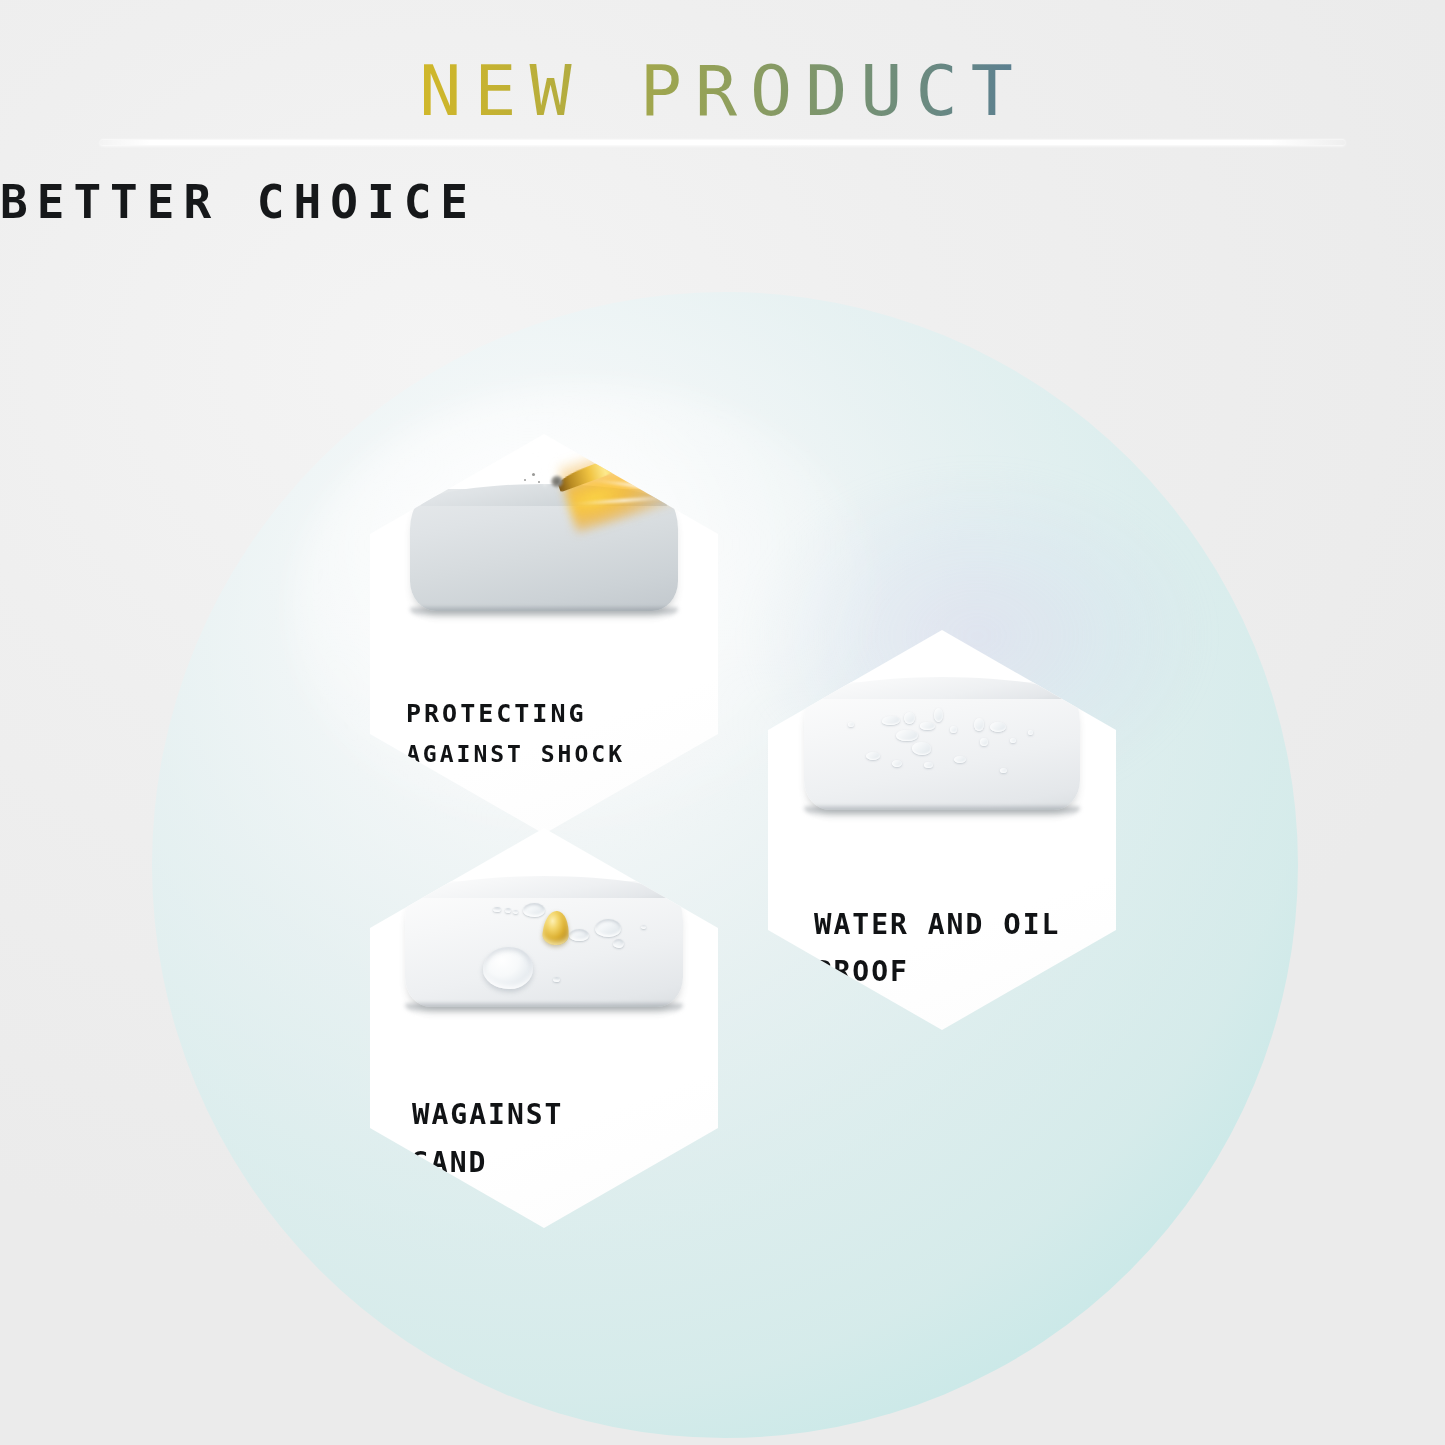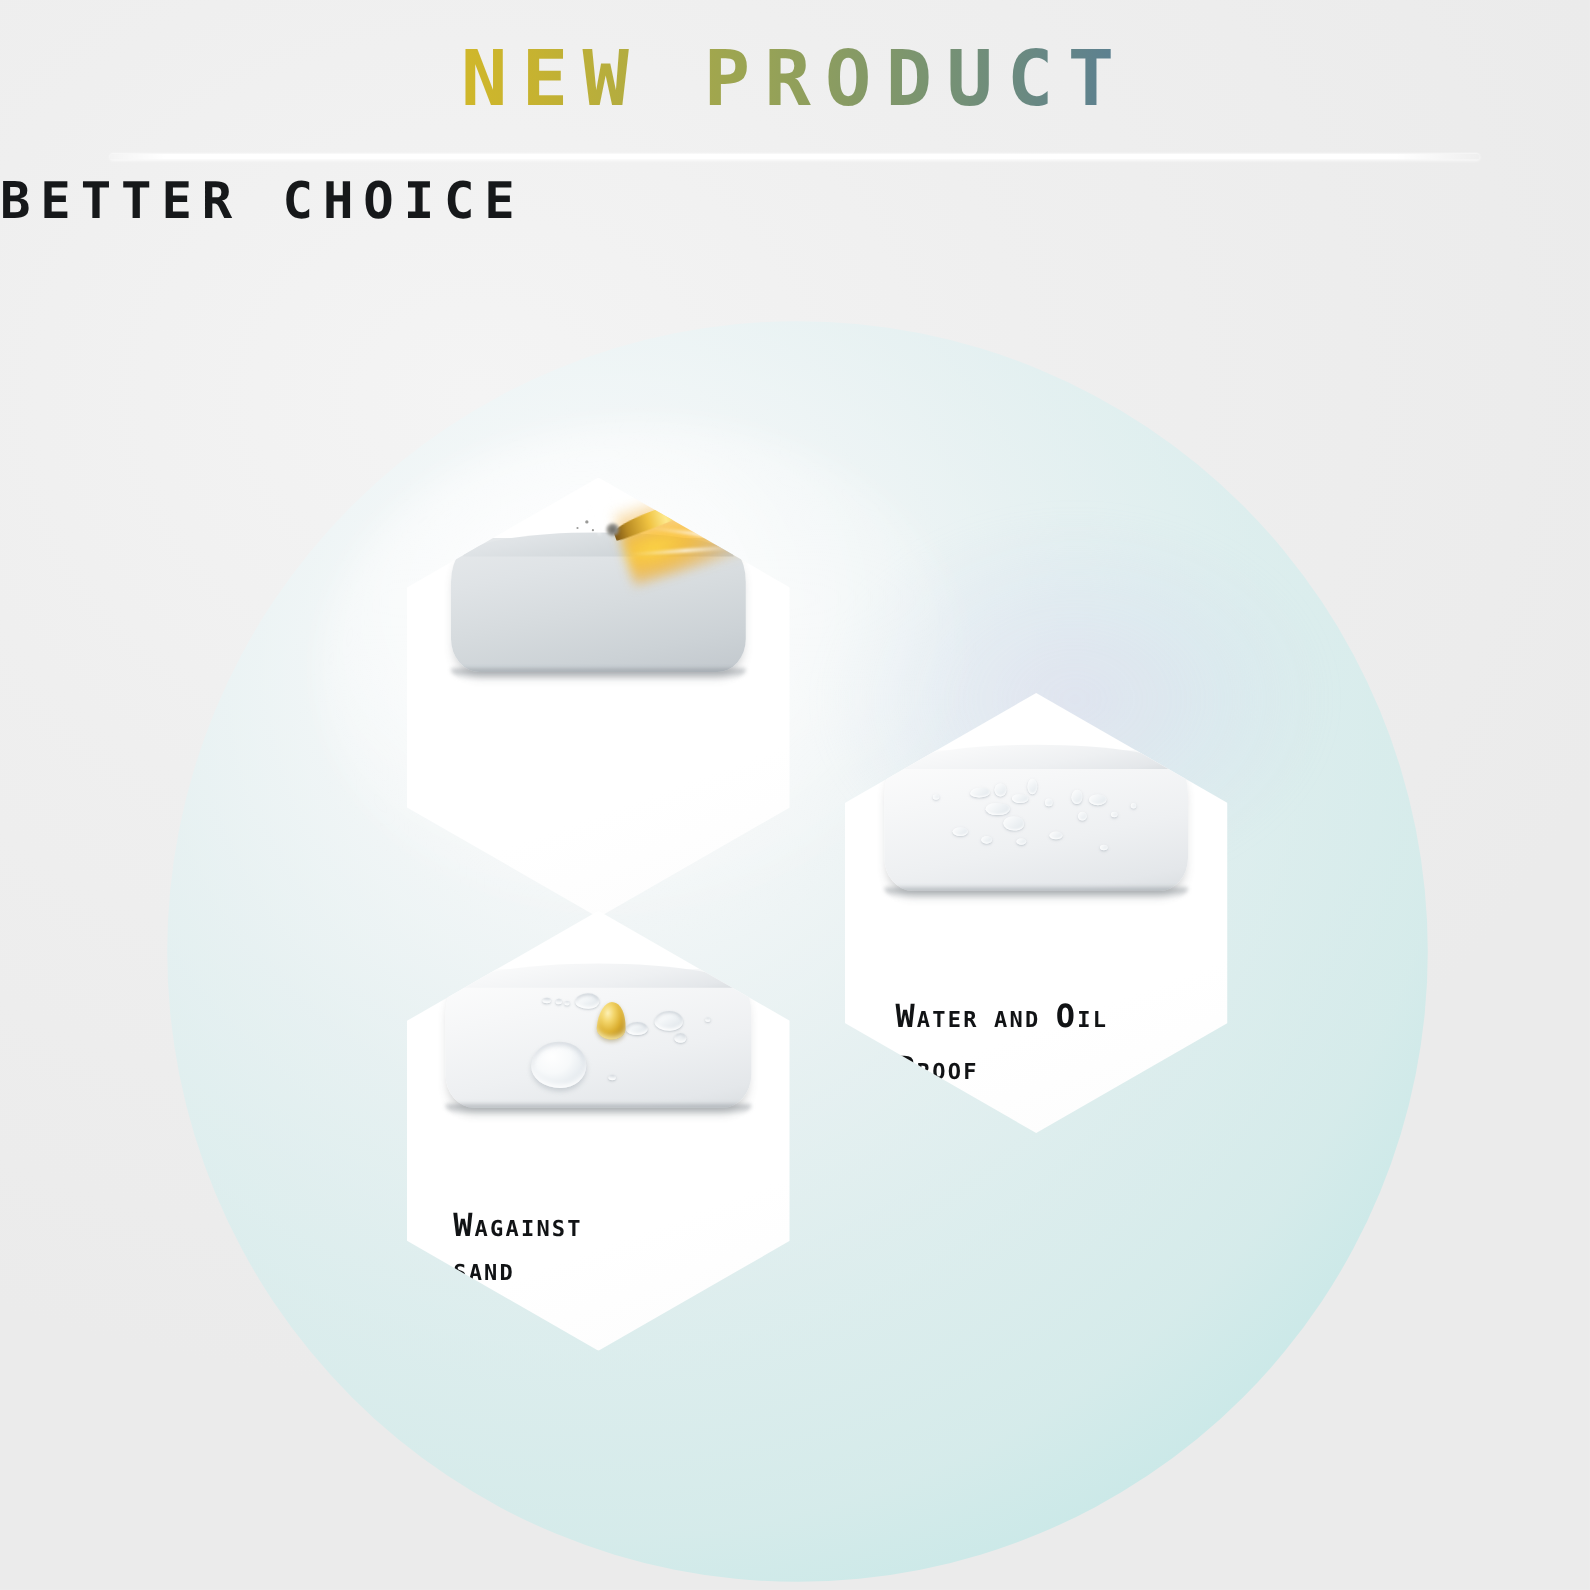--- a/index.html
+++ b/index.html
@@ -21,23 +21,23 @@
   #header-block {
     position: absolute;
     top: 0; left: 0;
     width: 100%;
     z-index: 40;
   }
   #main-title {
     text-align: center;
     font-family: "DejaVu Sans Mono", "Liberation Mono", monospace;
     font-size: 70px;
-    font-weight: 700;
+    font-weight: 400;
     letter-spacing: 13px;
-    padding-top: 36px;
+    padding-top: 56px;
     line-height: 1.02;
     background: linear-gradient(90deg,
         #e9c61c 0%,
         #e6c41d 18%,
         #c8b32f 33%,
         #9aa453 47%,
         #7a9470 58%,
         #5c8090 70%,
         #4a6f96 82%,
         #476a90 100%);
@@ -202,21 +202,21 @@
     white-space: nowrap;
     line-height: 1.42;
   }
 
   
   .sc {
     font-weight: 700;
     letter-spacing: 2.0px;
   }
   .sc .big { font-size: 29px; }
-  .sc .sm  { font-size: 20px; }
+  .sc .sm  { font-size: 28px; }
 
   .lab-shock { margin-top: 30px; }
   .lab-shock .l1 { font-size: 25px; letter-spacing: 3.0px; font-weight: 700; }
   .lab-shock .l2 { font-size: 23px; letter-spacing: 3.0px; font-weight: 700; margin-top: 6px;}
 
   .lab-water { margin-top: 42px; padding-left: 46px; }
   .lab-water .l2 { margin-top: 6px; }
 
   .lab-wind  { margin-top: 34px; padding-left: 42px; }
   .lab-wind .l2 { margin-top: 8px; }
@@ -385,20 +385,24 @@
             <div class="streak s5"></div>
             <div class="streak s6"></div>
             <div class="streak s7"></div>
             <div class="spark-core"></div>
             <div class="spark-point"></div>
             <div class="dust" style="left:14px;top:86px;width:3px;height:3px;"></div>
             <div class="dust" style="left:6px;top:92px;width:2px;height:2px;"></div>
             <div class="dust" style="left:20px;top:94px;width:2px;height:2px;"></div>
           </div>
         </div>
+      </div>
+      <div class="hex-label lab-shock">
+        <span class="l1">PROTECTING</span>
+        <span class="l2">AGAINST SHOCK</span>
       </div>
     </div>
 
     <div class="hex" id="hex-water">
       <div class="hex-media">
         <div class="lens lens-white" style="width:276px;height:128px;">
           <div class="lens-body"></div>
           <div class="wet-blob" style="left:78px;top:34px;width:18px;height:9px;border-radius:50% 40% 55% 45%/60% 50% 50% 40%;"></div>
           <div class="wet-blob" style="left:100px;top:30px;width:11px;height:12px;border-radius:50%;"></div>
           <div class="wet-blob" style="left:116px;top:40px;width:15px;height:8px;border-radius:45% 55% 50% 50%;"></div>

